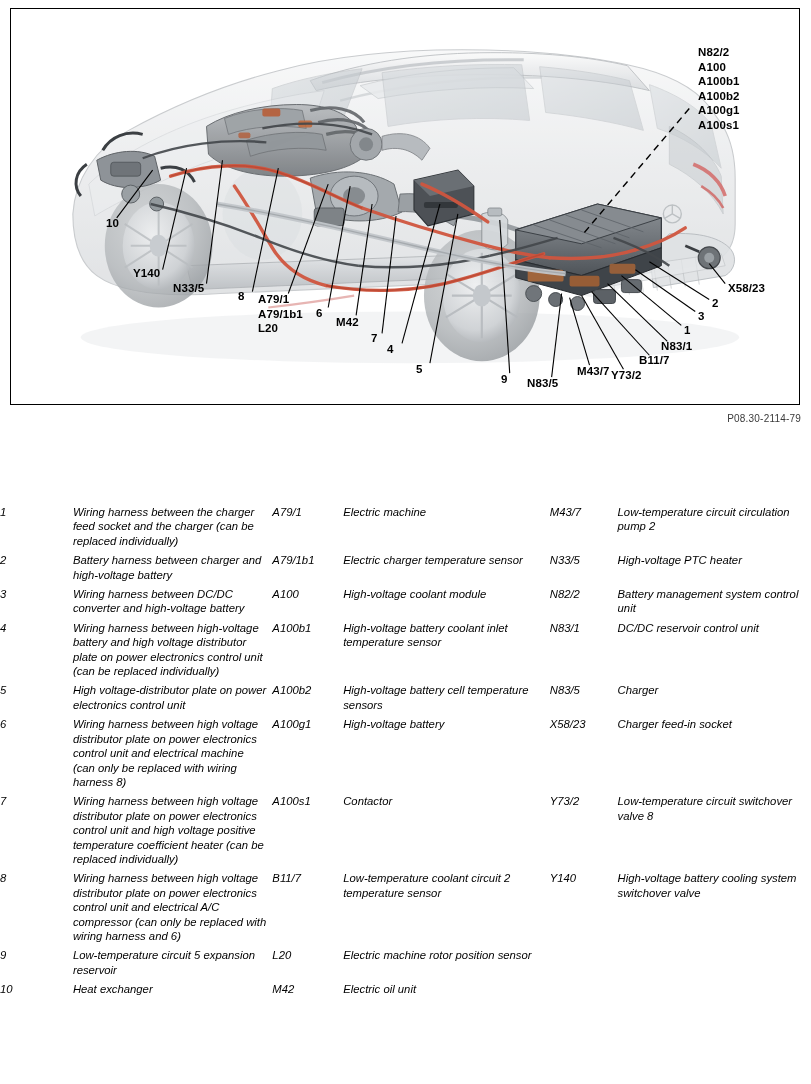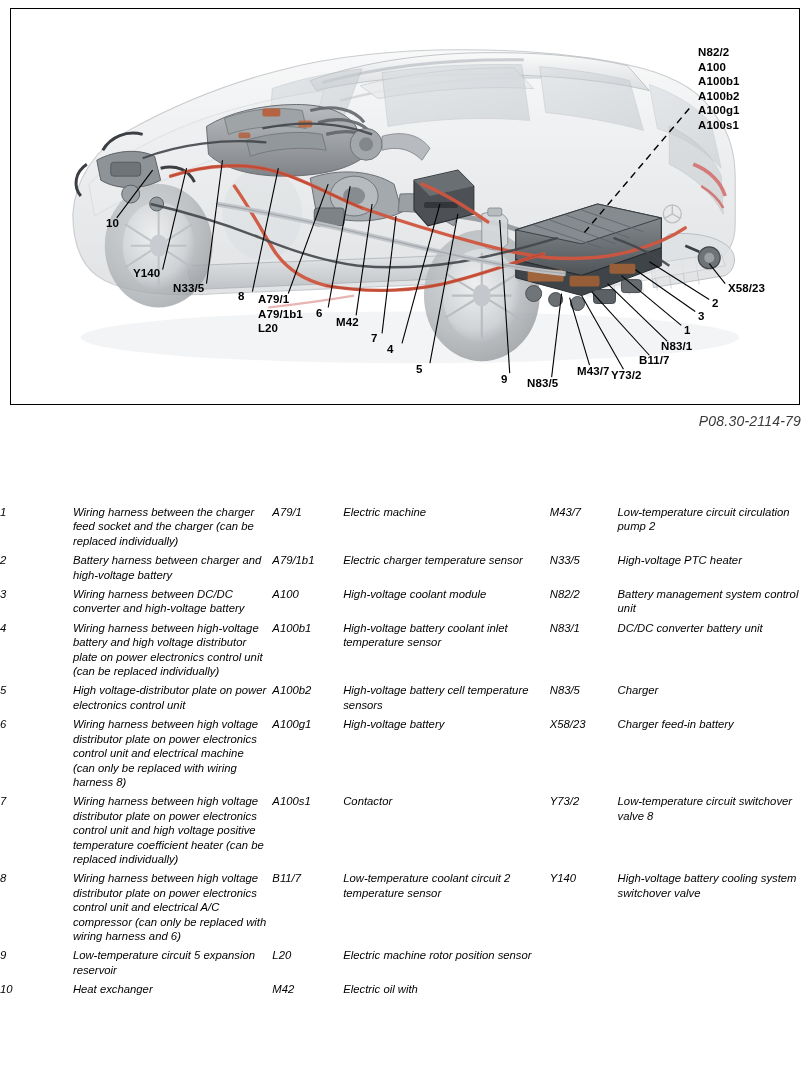--- a/index.html
+++ b/index.html
@@ -53,25 +53,24 @@
     white-space: pre;
     letter-spacing: 0.1px;
   }
   .callout.stack { line-height: 14.5px; }
 
   
   #figure-caption {
     position: absolute;
     right: 10px;
     top: 413px;
-    font-size: 14px;
+    font-size: 10px;
     color: #3a3a3a;
     letter-spacing: 0.2px;
     font-family: "Liberation Sans", sans-serif;
-    font-style: italic;
   }
 
   
   #legend {
     position: absolute;
     left: 0;
     top: 505px;
     width: 811px;
   }
   #legend table {
@@ -463,37 +462,37 @@
         <td class="desc">High-voltage coolant module</td>
         <td class="key3">N82/2</td>
         <td class="desc">Battery management system control unit</td>
       </tr>
       <tr>
         <td class="key">4</td>
         <td class="desc">Wiring harness between high-voltage battery and high voltage distributor plate on power electronics control unit (can be replaced individually)</td>
         <td class="key2">A100b1</td>
         <td class="desc">High-voltage battery coolant inlet temperature sensor</td>
         <td class="key3">N83/1</td>
-        <td class="desc">DC/DC converter battery unit</td>
+        <td class="desc">DC/DC reservoir control unit</td>
       </tr>
       <tr>
         <td class="key">5</td>
         <td class="desc">High voltage-distributor plate on power electronics control unit</td>
         <td class="key2">A100b2</td>
         <td class="desc">High-voltage battery cell temperature sensors</td>
         <td class="key3">N83/5</td>
         <td class="desc">Charger</td>
       </tr>
       <tr>
         <td class="key">6</td>
         <td class="desc">Wiring harness between high voltage distributor plate on power electronics control unit and electrical machine (can only be replaced with wiring harness 8)</td>
         <td class="key2">A100g1</td>
         <td class="desc">High-voltage battery</td>
         <td class="key3">X58/23</td>
-        <td class="desc">Charger feed-in battery</td>
+        <td class="desc">Charger feed-in socket</td>
       </tr>
       <tr>
         <td class="key">7</td>
         <td class="desc">Wiring harness between high voltage distributor plate on power electronics control unit and high voltage positive temperature coefficient heater (can be replaced individually)</td>
         <td class="key2">A100s1</td>
         <td class="desc">Contactor</td>
         <td class="key3">Y73/2</td>
         <td class="desc">Low-temperature circuit switchover valve 8</td>
       </tr>
       <tr>
@@ -509,19 +508,19 @@
         <td class="desc">Low-temperature circuit 5 expansion reservoir</td>
         <td class="key2">L20</td>
         <td class="desc">Electric machine rotor position sensor</td>
         <td class="key3 empty"></td>
         <td class="desc empty"></td>
       </tr>
       <tr>
         <td class="key">10</td>
         <td class="desc">Heat exchanger</td>
         <td class="key2">M42</td>
-        <td class="desc">Electric oil with</td>
+        <td class="desc">Electric oil unit</td>
         <td class="key3 empty"></td>
         <td class="desc empty"></td>
       </tr>
     </tbody>
   </table>
 </div>
 
 </body></html>

